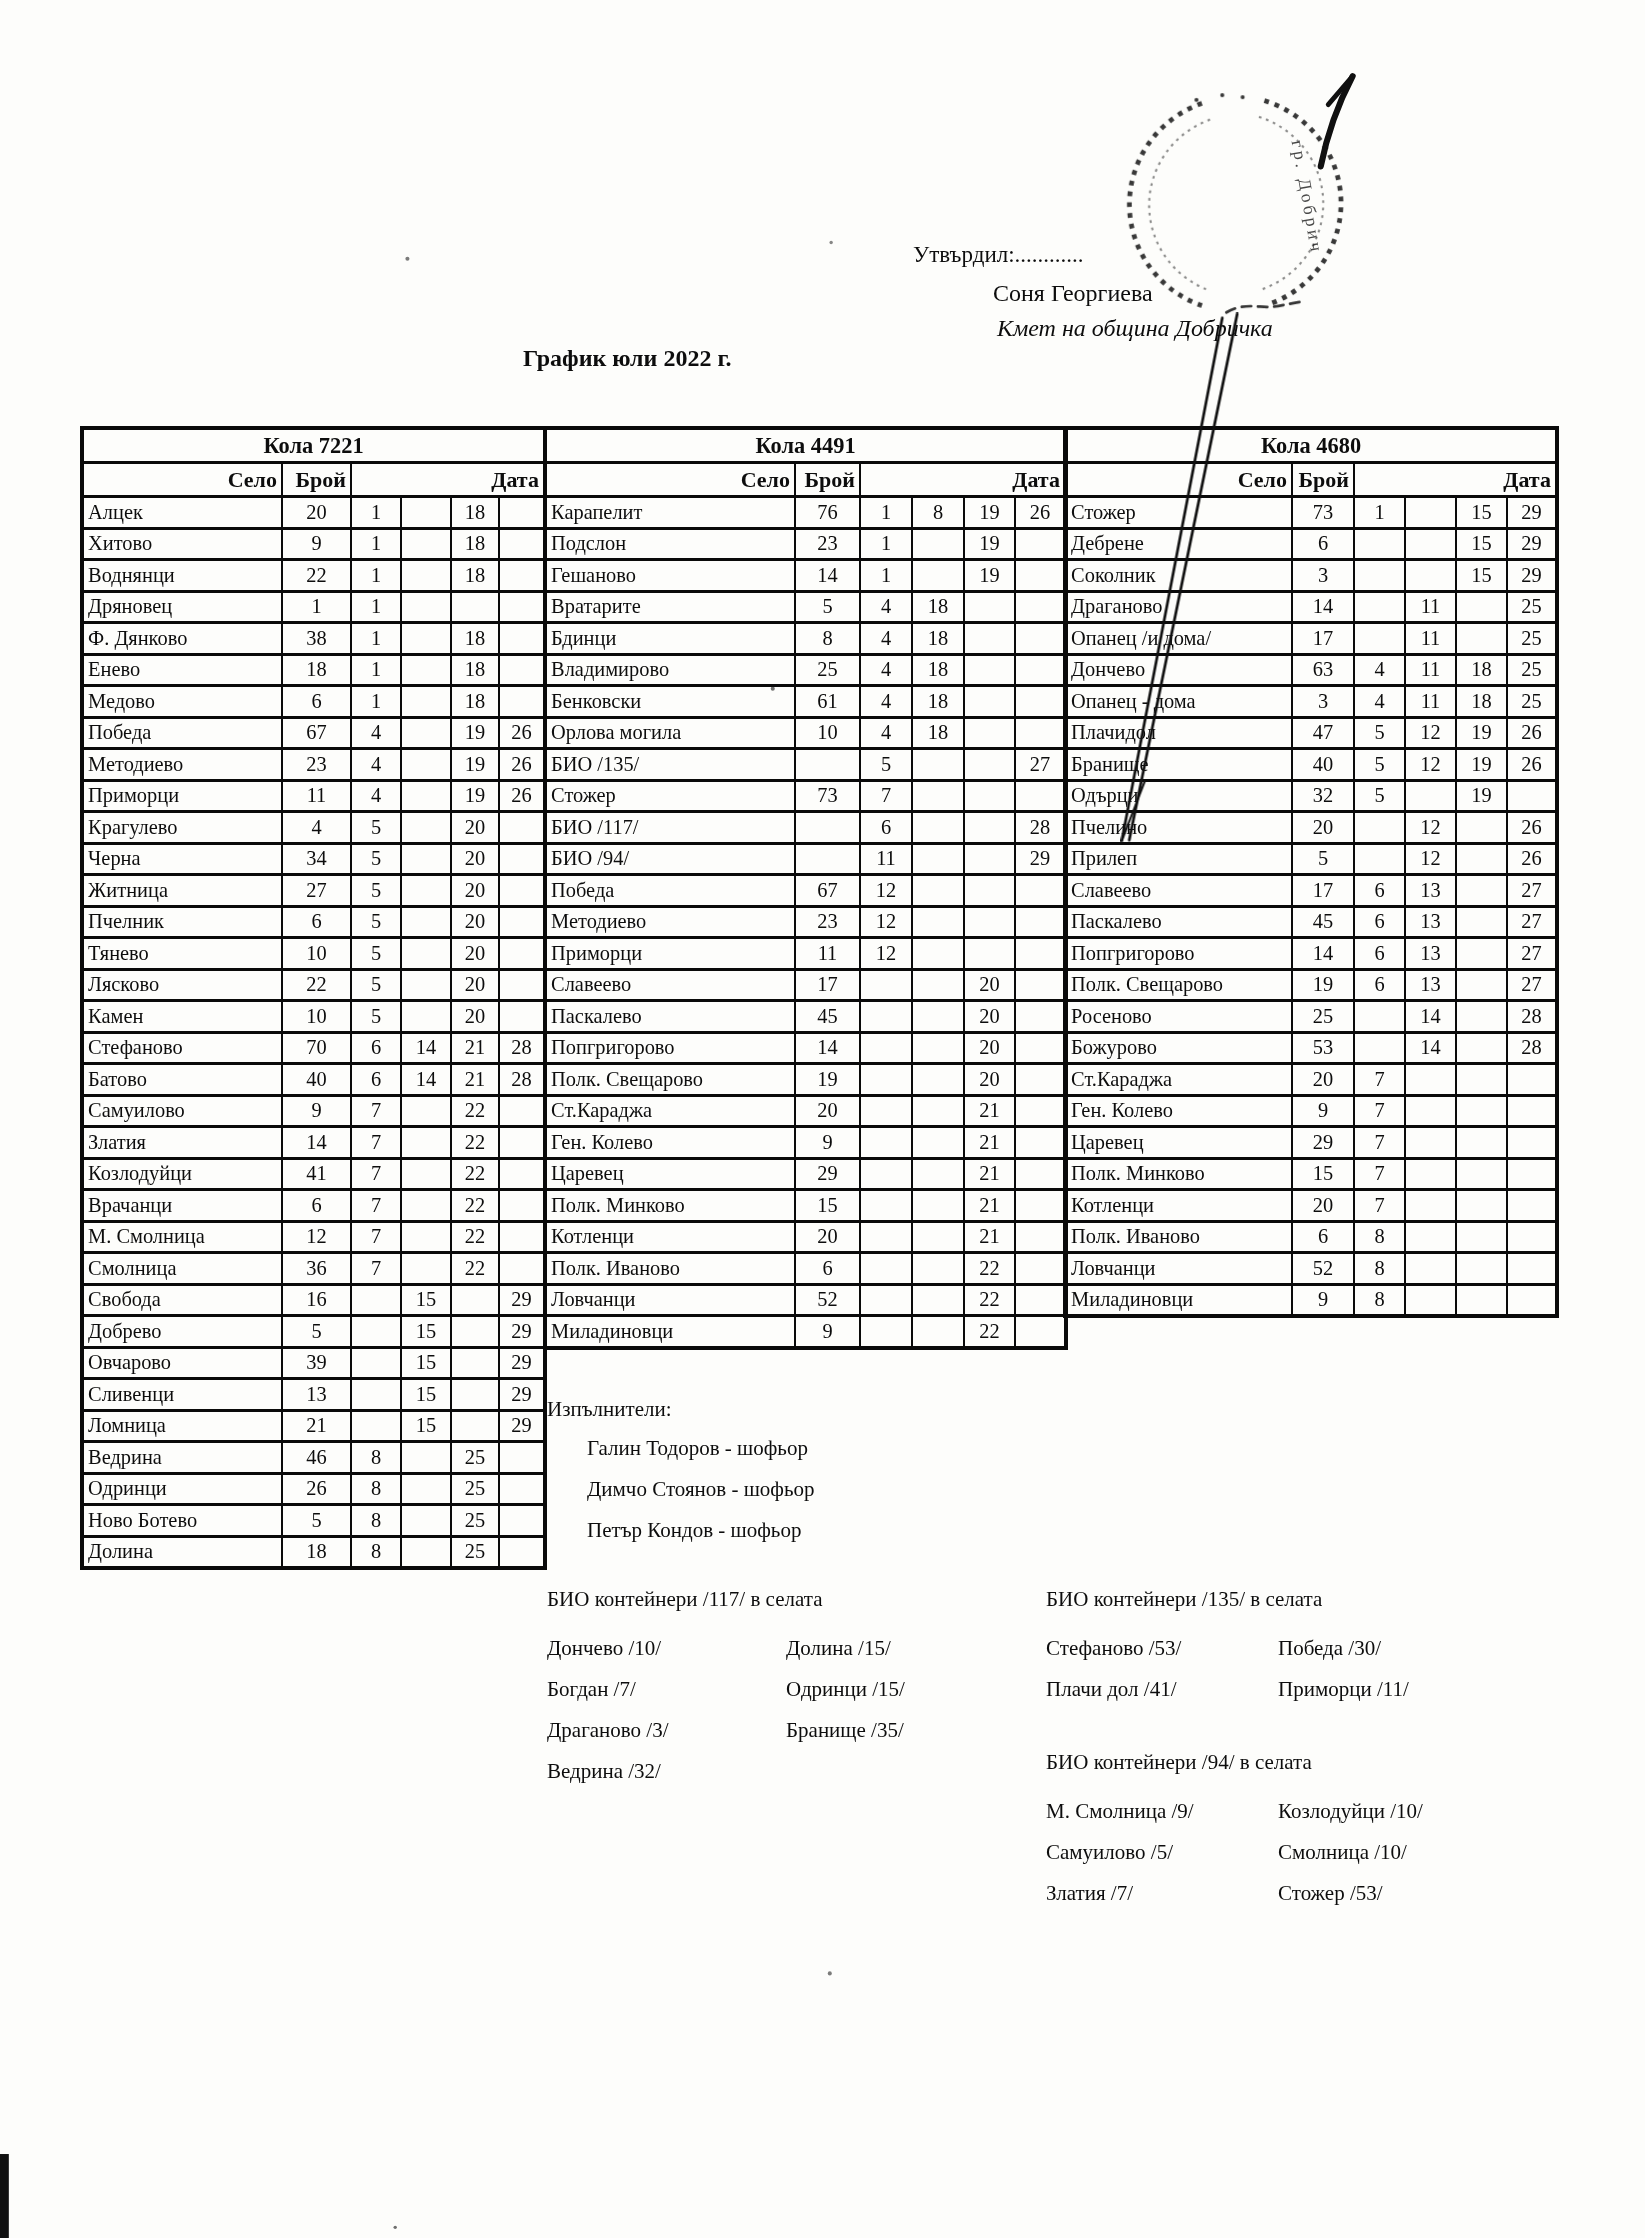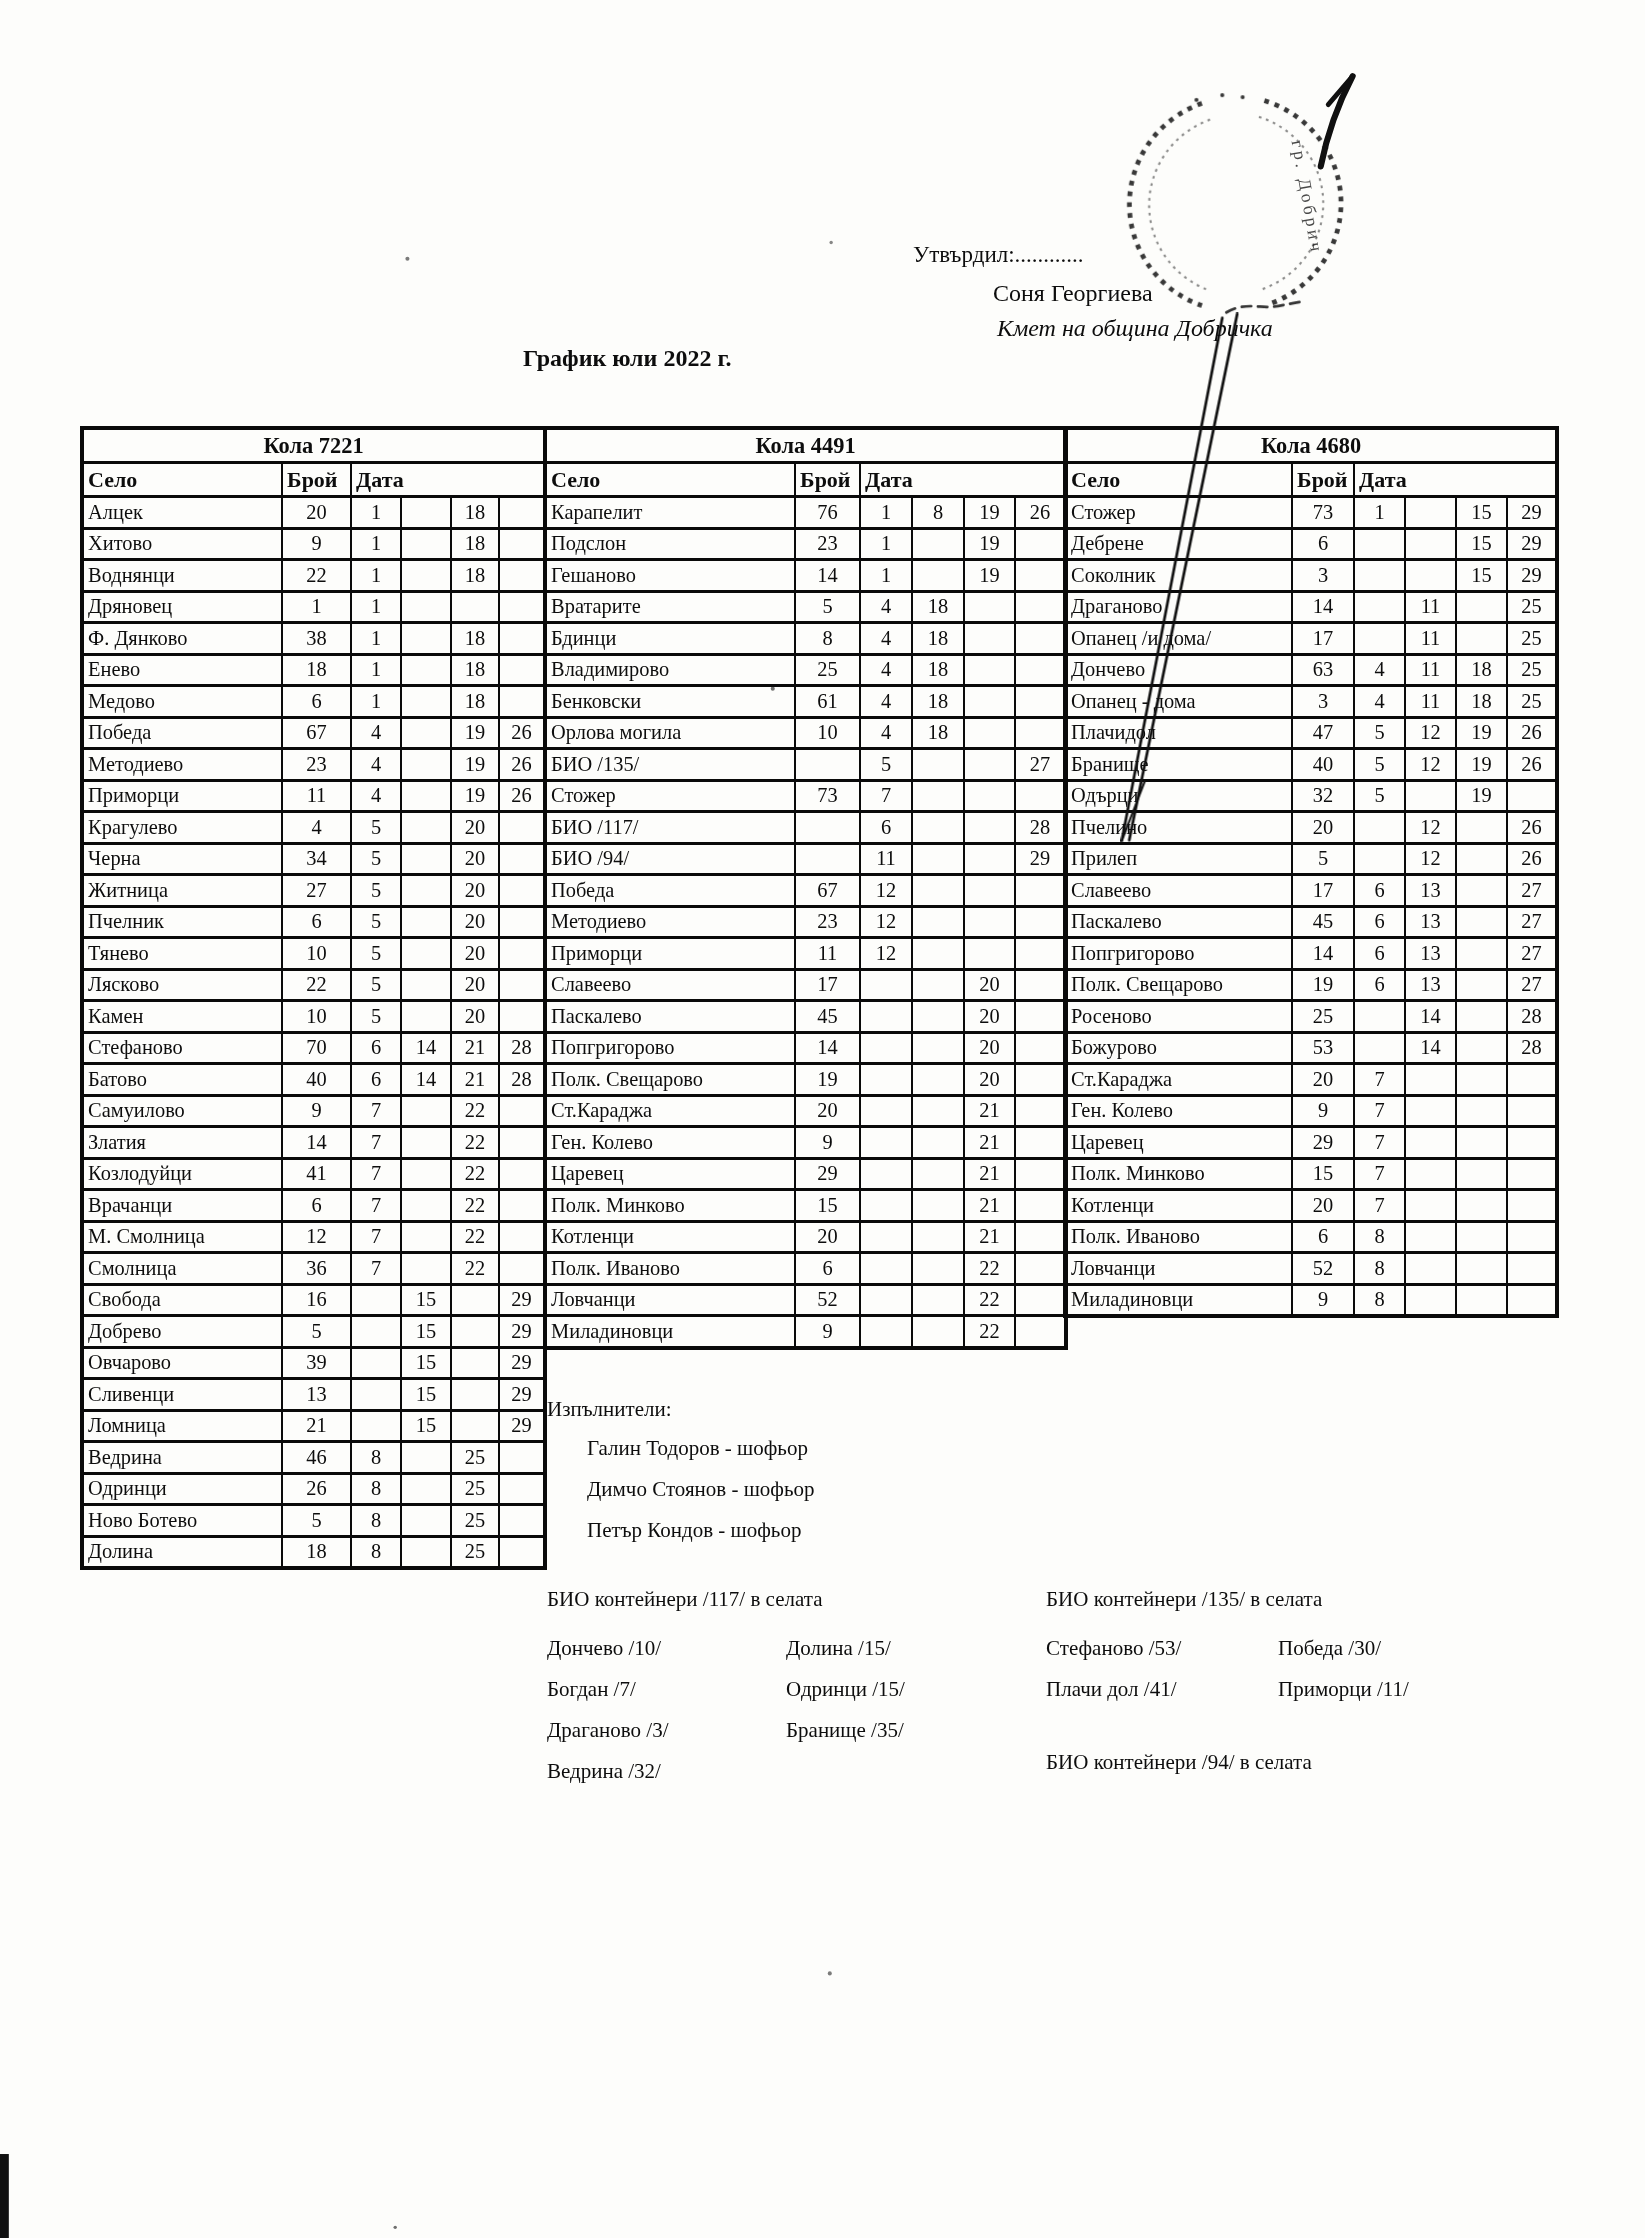--- a/index.html
+++ b/index.html
@@ -17,21 +17,21 @@
   .approver-title{position:absolute;left:997px;top:315px;font-size:24px;font-style:italic;white-space:nowrap;}
   .doc-title{position:absolute;left:523px;top:345px;margin:0;font-size:24px;font-weight:bold;white-space:nowrap;}
 
   
   .sched{position:absolute;top:426px;border-collapse:collapse;table-layout:fixed;border:4.1px solid #0a0a0a;}
   #table-0{left:80px;width:467px;}
   #table-1{left:543px;width:524px;}
   #table-2{left:1063px;width:496px;border-radius:14px;}
   .sched th,.sched td{border:solid #0a0a0a;border-width:3.4px 2px;padding:0 4.1px;overflow:hidden;white-space:nowrap;}
   .sched th.group{height:31px;font-size:22.4px;font-weight:bold;text-align:center;padding:0;}
-  .sched tr.cols th{height:31px;font-size:22px;font-weight:bold;text-align:left;}
+  .sched tr.cols th{height:31px;font-size:22px;font-weight:bold;text-align:right;}
   .sched td{height:28.5px;font-size:20.4px;}
   .sched td.v{text-align:left;}
   .sched td.c,.sched td.d{text-align:center;padding:0 1.4px;}
 
   
   .executors{position:absolute;left:547px;top:1396px;font-size:21px;}
   .exec-heading{line-height:27px;margin-bottom:5px;white-space:nowrap;}
   .executors .line{line-height:41px;white-space:nowrap;padding-left:40px;}
 
   
@@ -855,20 +855,32 @@
           <div class="line">Плачи дол /41/</div>
         </div>
         <div class="bio-col">
           <div class="line">Победа /30/</div>
           <div class="line">Приморци /11/</div>
         </div>
       </div>
     </div>
   <div class="bio" id="bio-2">
       <div class="bio-h">БИО контейнери /94/ в селата</div>
+      <div class="bio-grid">
+        <div class="bio-col">
+          <div class="line">М. Смолница /9/</div>
+          <div class="line">Самуилово /5/</div>
+          <div class="line">Златия /7/</div>
+        </div>
+        <div class="bio-col">
+          <div class="line">Козлодуйци /10/</div>
+          <div class="line">Смолница /10/</div>
+          <div class="line">Стожер /53/</div>
+        </div>
+      </div>
     </div>
 
   <svg class="overlay" width="1646" height="2239" viewBox="0 0 2424 3297">
 
     <g stroke="#151515" fill="none" opacity="0.85">
       <path d="M 1770,152 A 160,158 0 0 0 1770,450" stroke-width="7" stroke-dasharray="7 9"></path>
       <path d="M 1782,176 A 136,134 0 0 0 1782,428" stroke-width="3" stroke-dasharray="4 7" opacity="0.6"></path>
       <path d="M 1862,148 A 160,158 0 0 1 1868,448" stroke-width="7" stroke-dasharray="7 9"></path>
       <path d="M 1854,172 A 136,134 0 0 1 1858,426" stroke-width="3" stroke-dasharray="4 7" opacity="0.6"></path>
       <circle cx="1800" cy="140" r="3" fill="#151515" stroke="none"></circle>

